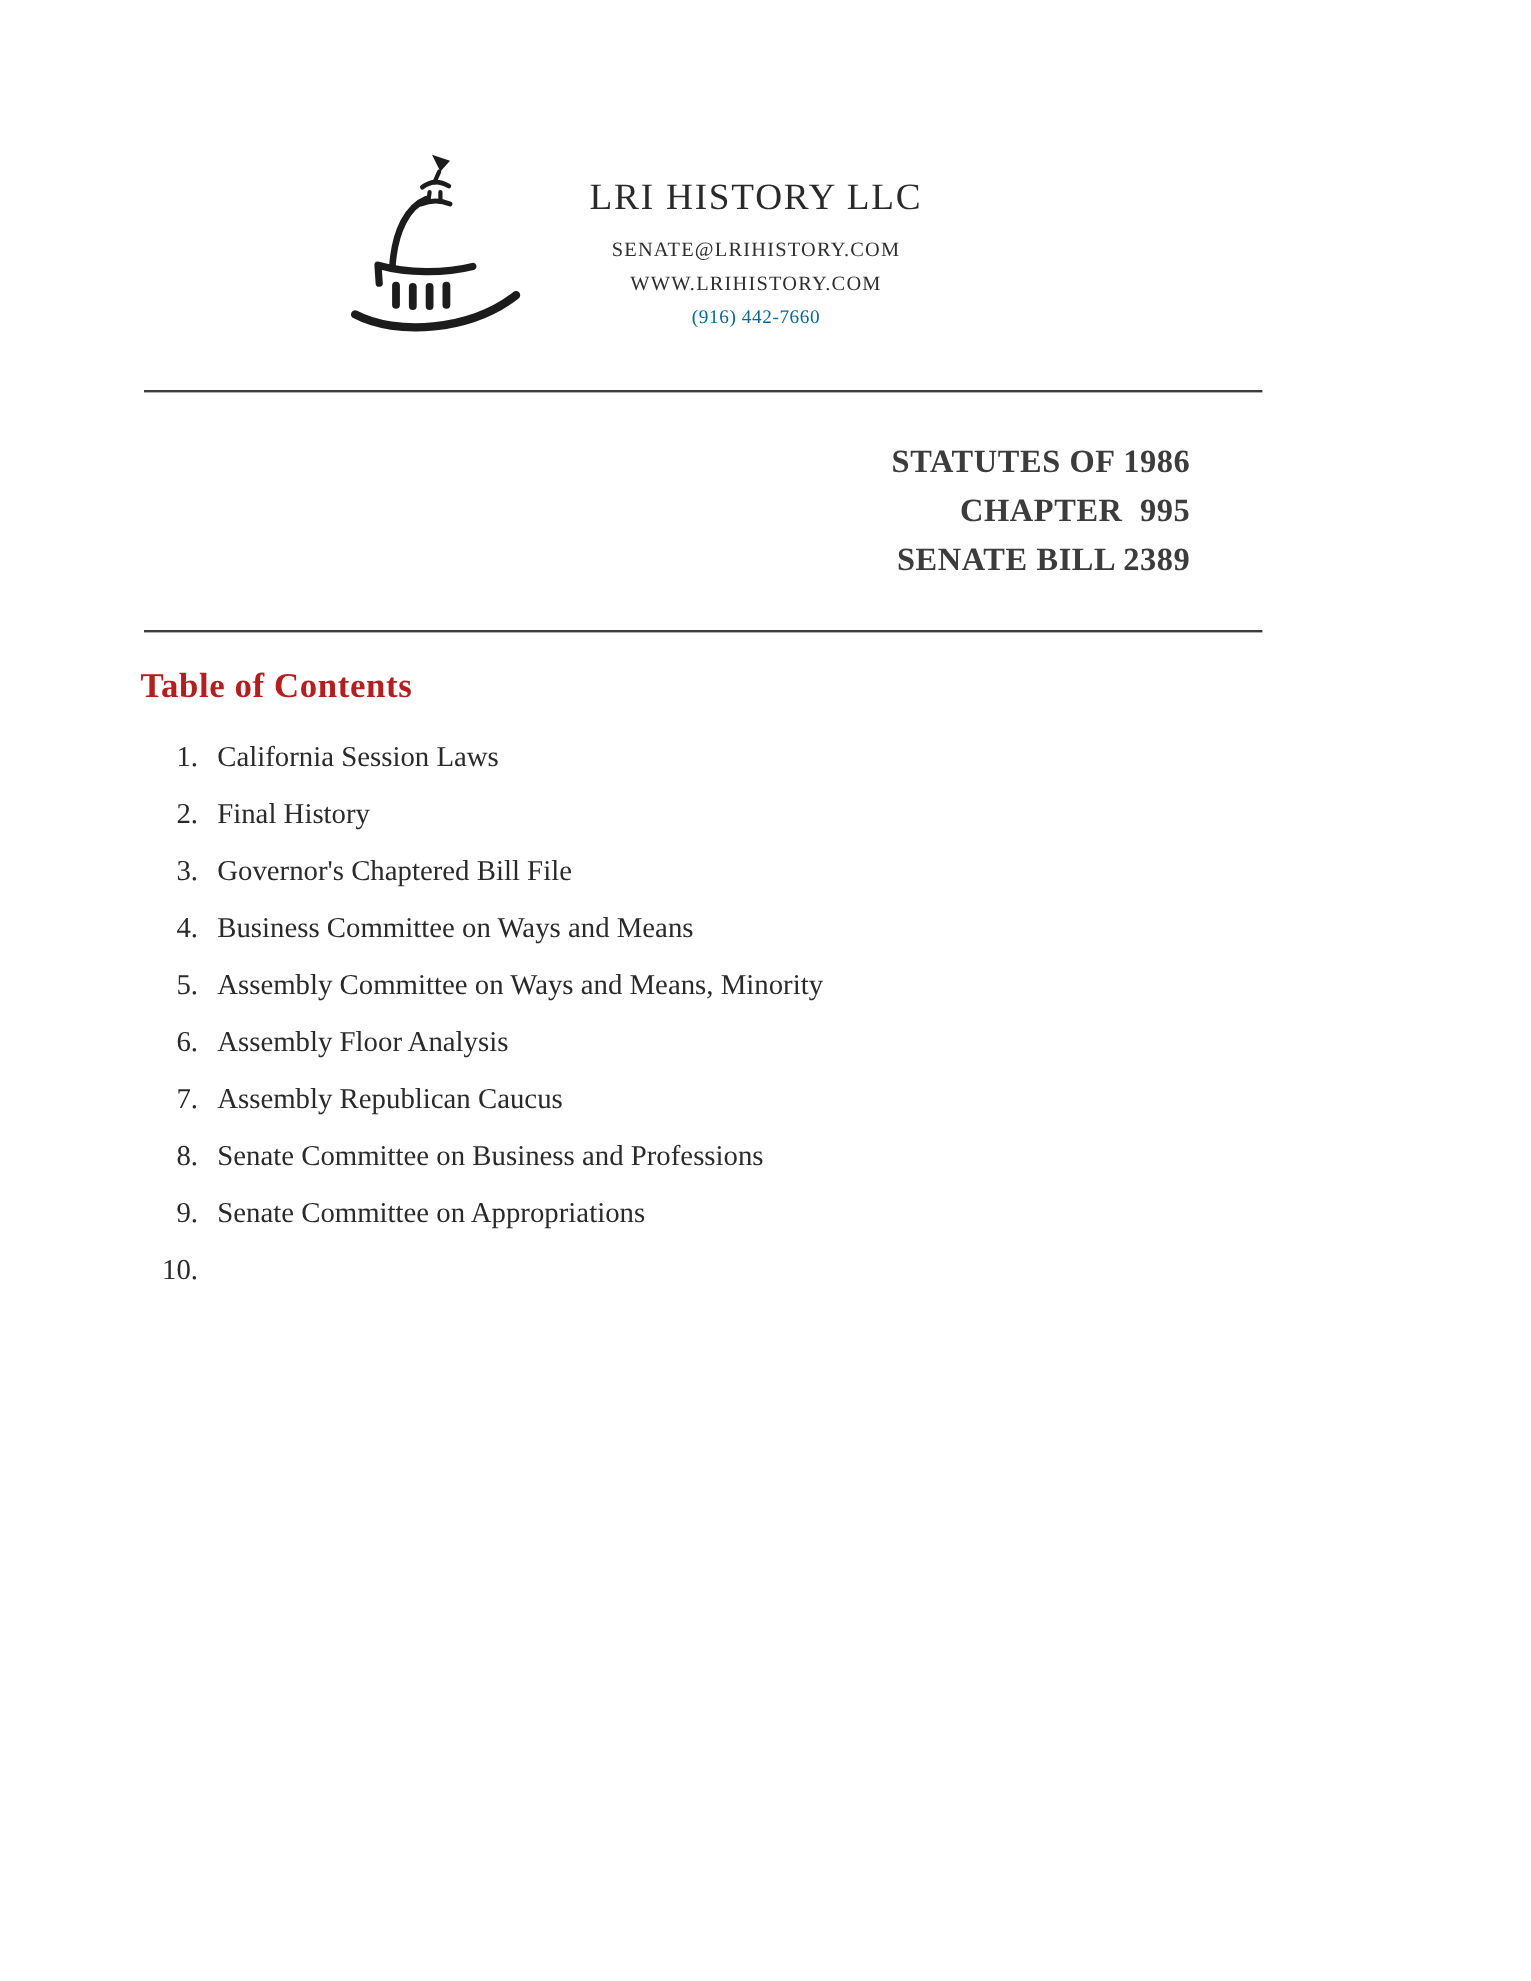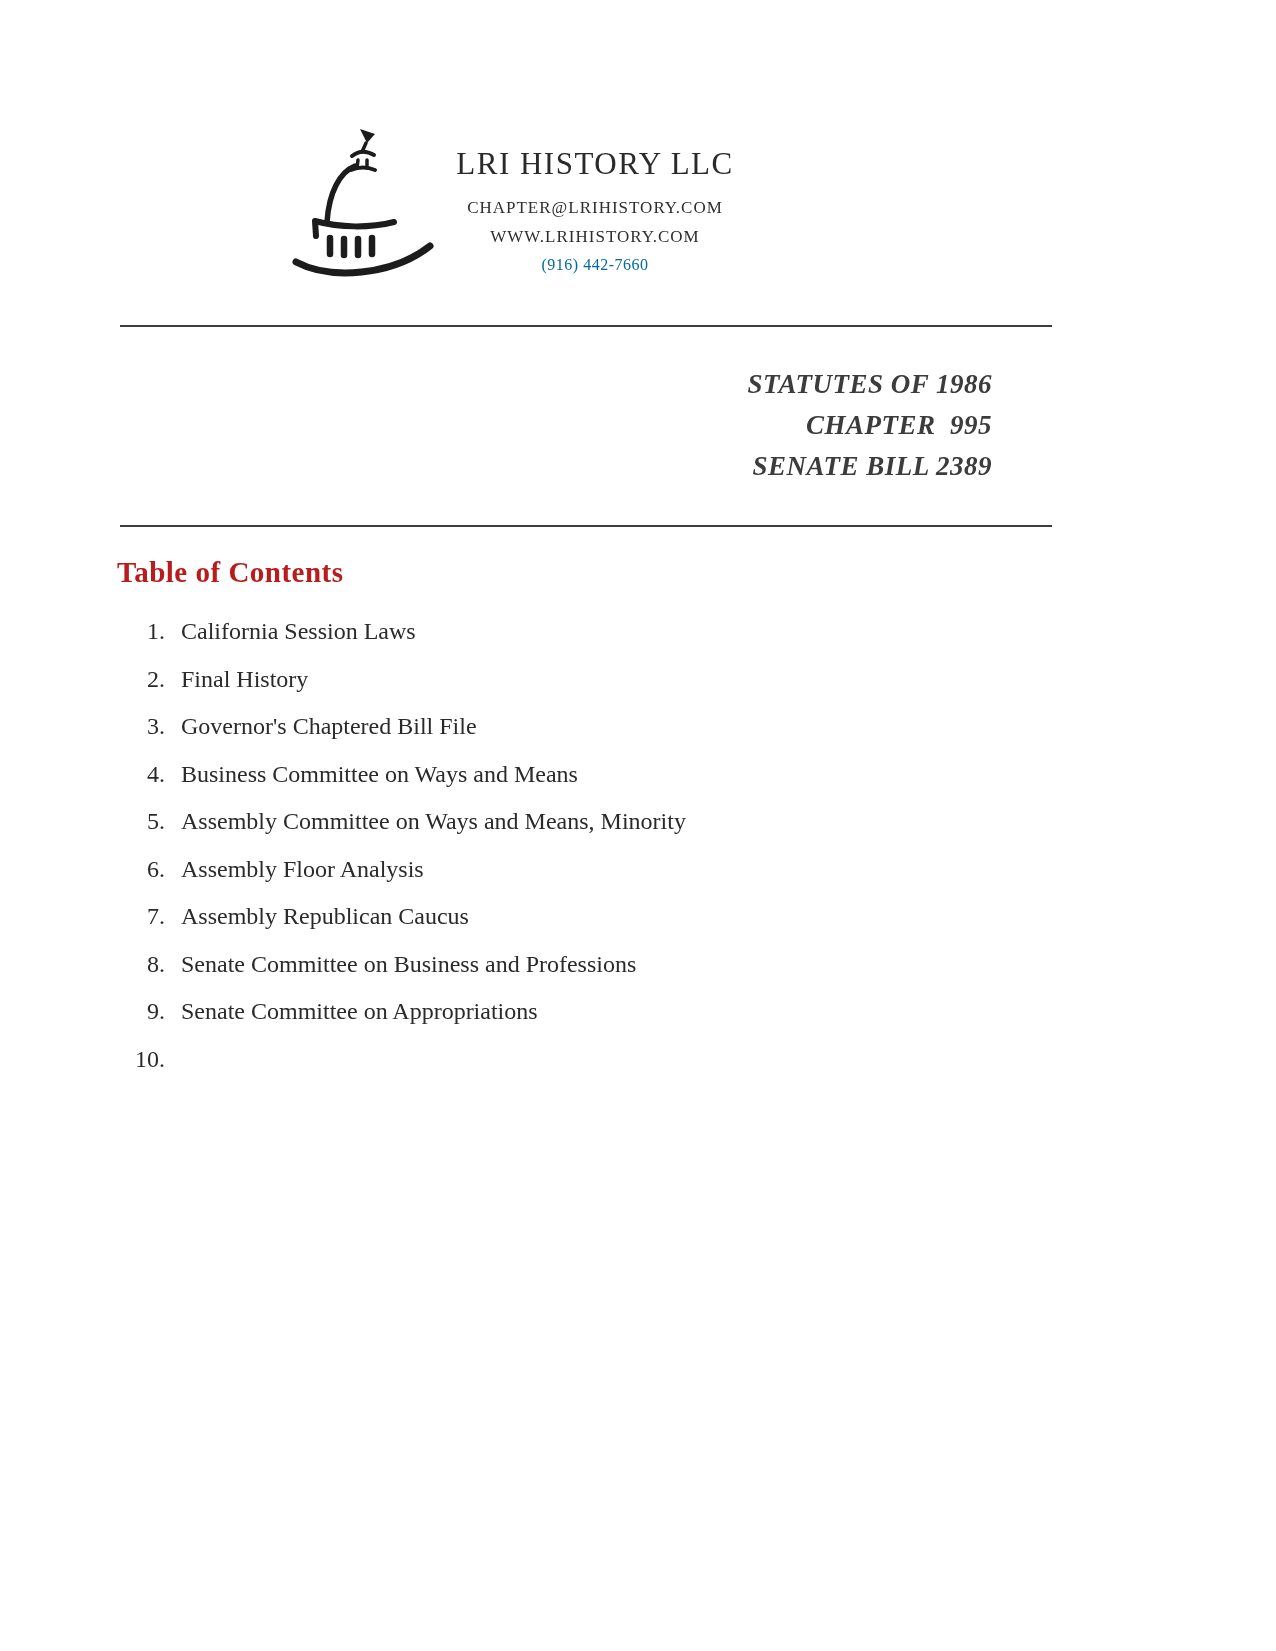--- a/index.html
+++ b/index.html
@@ -20,21 +20,21 @@
   
   .logo {
     position: absolute;
     left: 290px;
     top: 118px;
     width: 152px;
     height: 170px;
   }
   .header-text {
     position: absolute;
-    left: 405px;
+    left: 440px;
     top: 146px;
     width: 380px;
     text-align: center;
   }
   .company {
     font-size: 31px;
     letter-spacing: 1.5px;
     color: #2a2a2a;
     margin-bottom: 16px;
   }
@@ -64,21 +64,20 @@
   
   .statutes {
     position: absolute;
     right: 284px;
     top: 364px;
     text-align: right;
     font-weight: bold;
     font-size: 27px;
     color: #3c3c3c;
     letter-spacing: 0.5px;
-    font-style: italic;
   }
   .statutes .line {
     line-height: 41px;
     white-space: pre;
   }
 
   
   .toc-title {
     position: absolute;
     left: 117px;
@@ -135,21 +134,21 @@
       <path d="M54,121 L54,137" stroke-width="6.5"></path>
       <path d="M68,121 L68,137" stroke-width="6.5"></path>
       <path d="M82,120 L82,136" stroke-width="6.5"></path>
 
       <path d="M6,144 C40,162 102,158 140,128" stroke-width="7"></path>
     </svg>
   </div>
 
   <div class="header-text">
     <div class="company">LRI HISTORY LLC</div>
-    <div class="contact-line">CHAPTER@LRIHISTORY.COM</div>
+    <div class="contact-line">SENATE@LRIHISTORY.COM</div>
     <div class="contact-line">WWW.LRIHISTORY.COM</div>
     <div class="phone-line">(916) 442-7660</div>
   </div>
 
   <div class="rule rule-top"></div>
   <div class="rule rule-bottom"></div>
 
   <div class="statutes">
     <div class="line">STATUTES OF 1986</div>
     <div class="line">CHAPTER  995</div>

